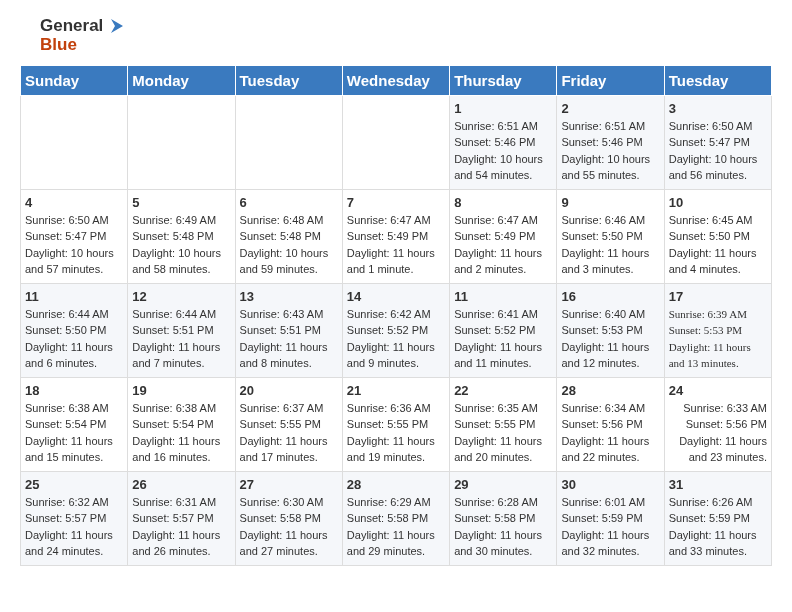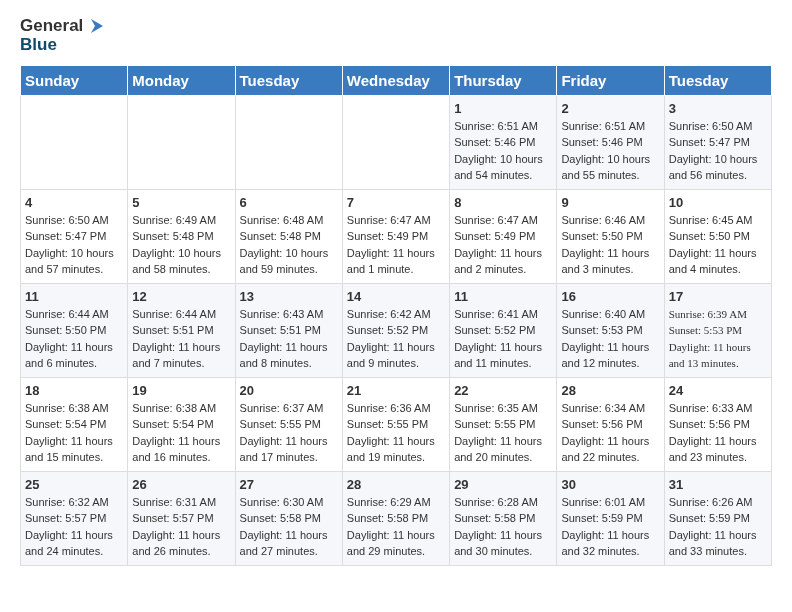--- a/index.html
+++ b/index.html
@@ -8,20 +8,21 @@
       background: #fff;
       width: 792px;
       min-height: 612px;
       padding: 16px 20px;
     }
     .header-area {
       display: flex;
       justify-content: space-between;
       align-items: flex-start;
       margin-bottom: 10px;
+      margin-left: 20px;
     }
     .logo {
       display: flex;
       align-items: center;
       gap: 4px;
     }
     .title-area {
       text-align: right;
     }
     .main-title {
@@ -82,21 +83,21 @@
 <div class="header-area">
   <div class="logo">
   <div style="line-height:1.1">
     <div style="display:flex; align-items:center;">
       <span style="font-size:17px; font-weight:bold; color:#333;">General</span>
       <svg width="20" height="20" viewBox="0 0 20 20" style="margin-left:2px;">
         <polygon points="6,3 18,10 6,17 10,10" fill="#3a7abf"></polygon>
       </svg>
     </div>
     <div>
-      <span style="font-size:17px; font-weight:bold; color:#0c4a6e;text-align:right;">Blue</span>
+      <span style="font-size:17px; font-weight:bold; color:#c2410c;text-align:right;">Blue</span>
     </div>
   </div>
 </div>
   <div class="title-area">
     <div class="main-title"></div>
     <div class="sub-title"></div>
   </div>
 </div>
 
 <table>
@@ -256,21 +257,21 @@
 Daylight: 11 hours and 20 minutes.</div>
         </td>
         <td>
           <span class="day-number">28</span>
           <div class="day-info" style="white-space: pre-line;">Sunrise: 6:34 AM
 Sunset: 5:56 PM
 Daylight: 11 hours and 22 minutes.</div>
         </td>
         <td>
           <span class="day-number">24</span>
-          <div class="day-info" style="white-space: pre-line;">Sunrise: 6:33 AM
+          <div class="day-info" style="white-space: pre-line; text-align: right;">Sunrise: 6:33 AM
 Sunset: 5:56 PM
 Daylight: 11 hours and 23 minutes.</div>
         </td>
       </tr>
       <tr>
         <td>
           <span class="day-number">25</span>
           <div class="day-info" style="white-space: pre-line;">Sunrise: 6:32 AM
 Sunset: 5:57 PM
 Daylight: 11 hours and 24 minutes.</div>

